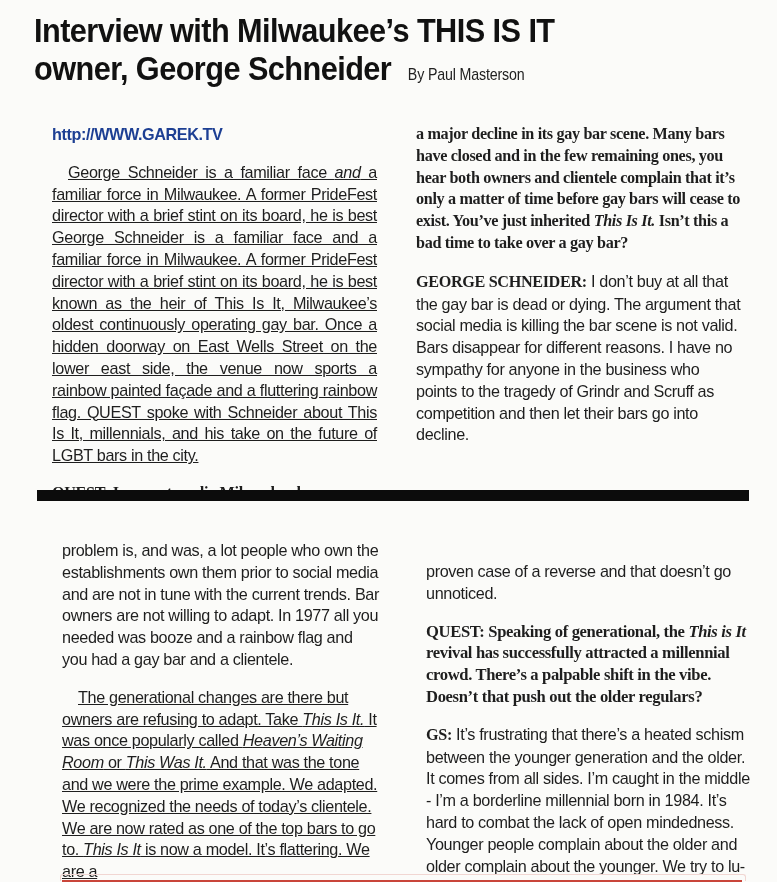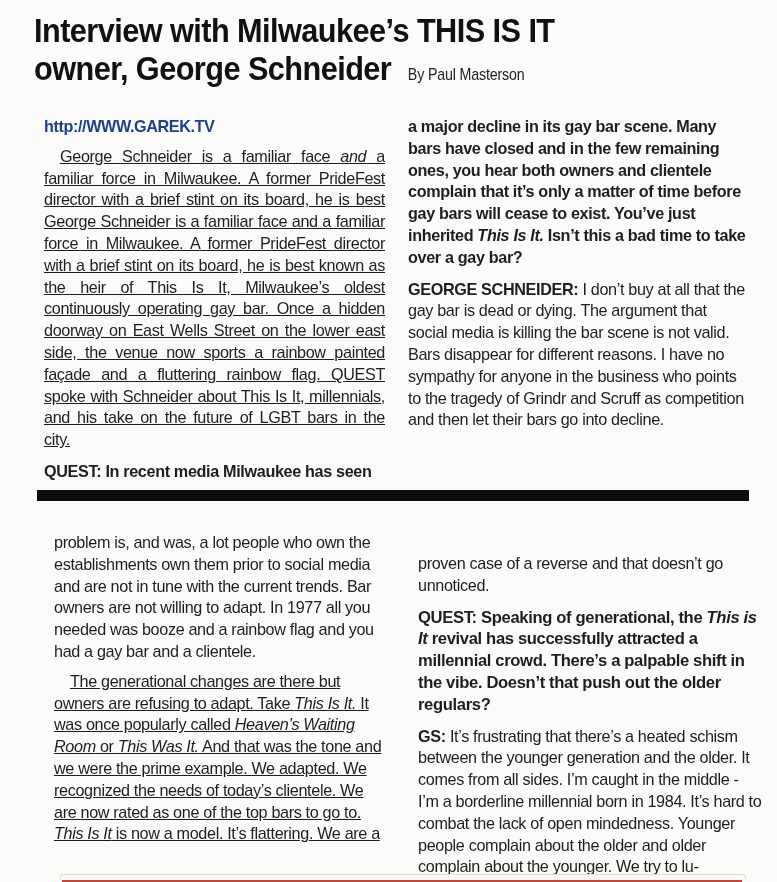--- a/index.html
+++ b/index.html
@@ -20,24 +20,24 @@
   .byline {
     font-weight: normal; font-size: 17px; letter-spacing: -0.2px;
     margin-left: 18px; color: #222; display: inline-block;
     transform: scaleX(0.9); transform-origin: left center;
   }
   .col {
     position: absolute;
     font-size: 16.2px; line-height: 21.8px;
     letter-spacing: -0.35px; color: #1e1e1e;
   }
-  .col p { margin: 8px; }
+  .col p { margin: 16px; }
   .col .indent { text-indent: 16px; text-decoration: underline; }
   .col .gap { margin-top: 10px; }
-  .q { font-weight: bold; }
+  .q { font-weight: bold; font-family: Liberation Serif, serif; }
   .link { color: #1d3f93; font-weight: bold; letter-spacing: -0.4px; }
   .c1 { left: 36px; top: 108px; width: 357px; text-align: justify; }
   .c2 { left: 400px; top: 108px; width: 357px; }
   .c3 { left: 46px; top: 524px; width: 350px; }
   .c4 { left: 410px; top: 545px; width: 360px; }
   .rule-black {
     position: absolute; left: 37px; top: 490px; width: 712px; height: 11px;
     background: #0c0c0c;
   }
   .rule-red {

